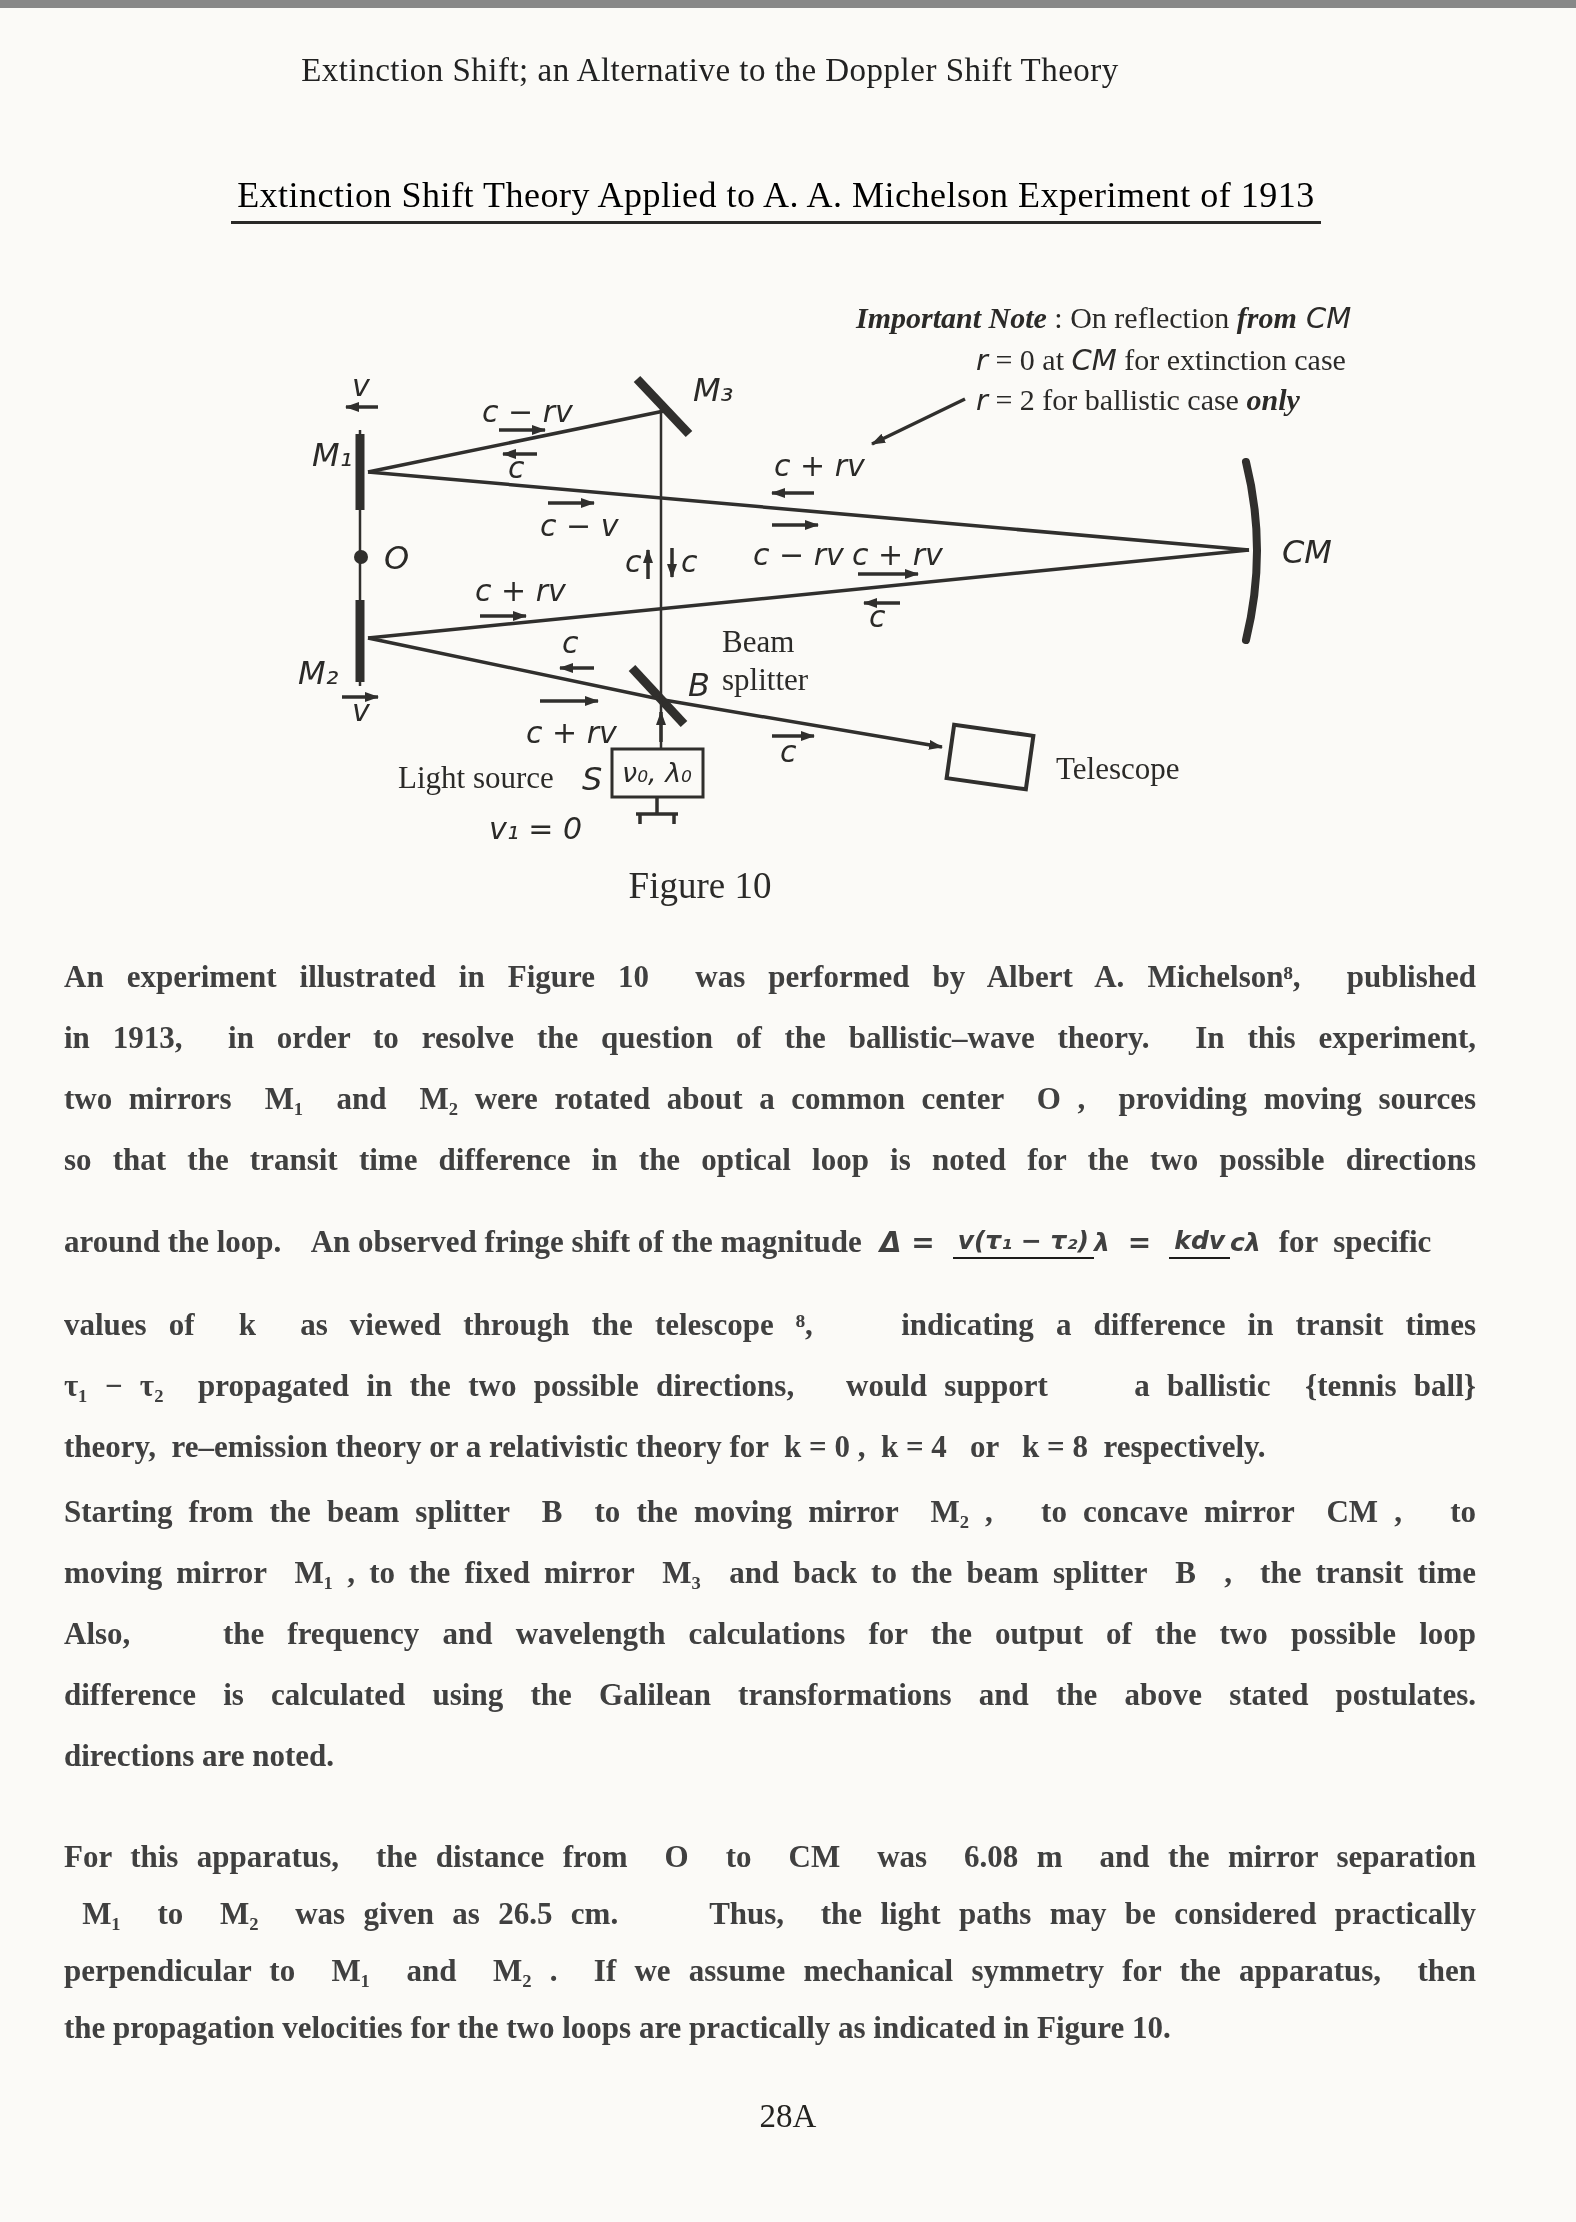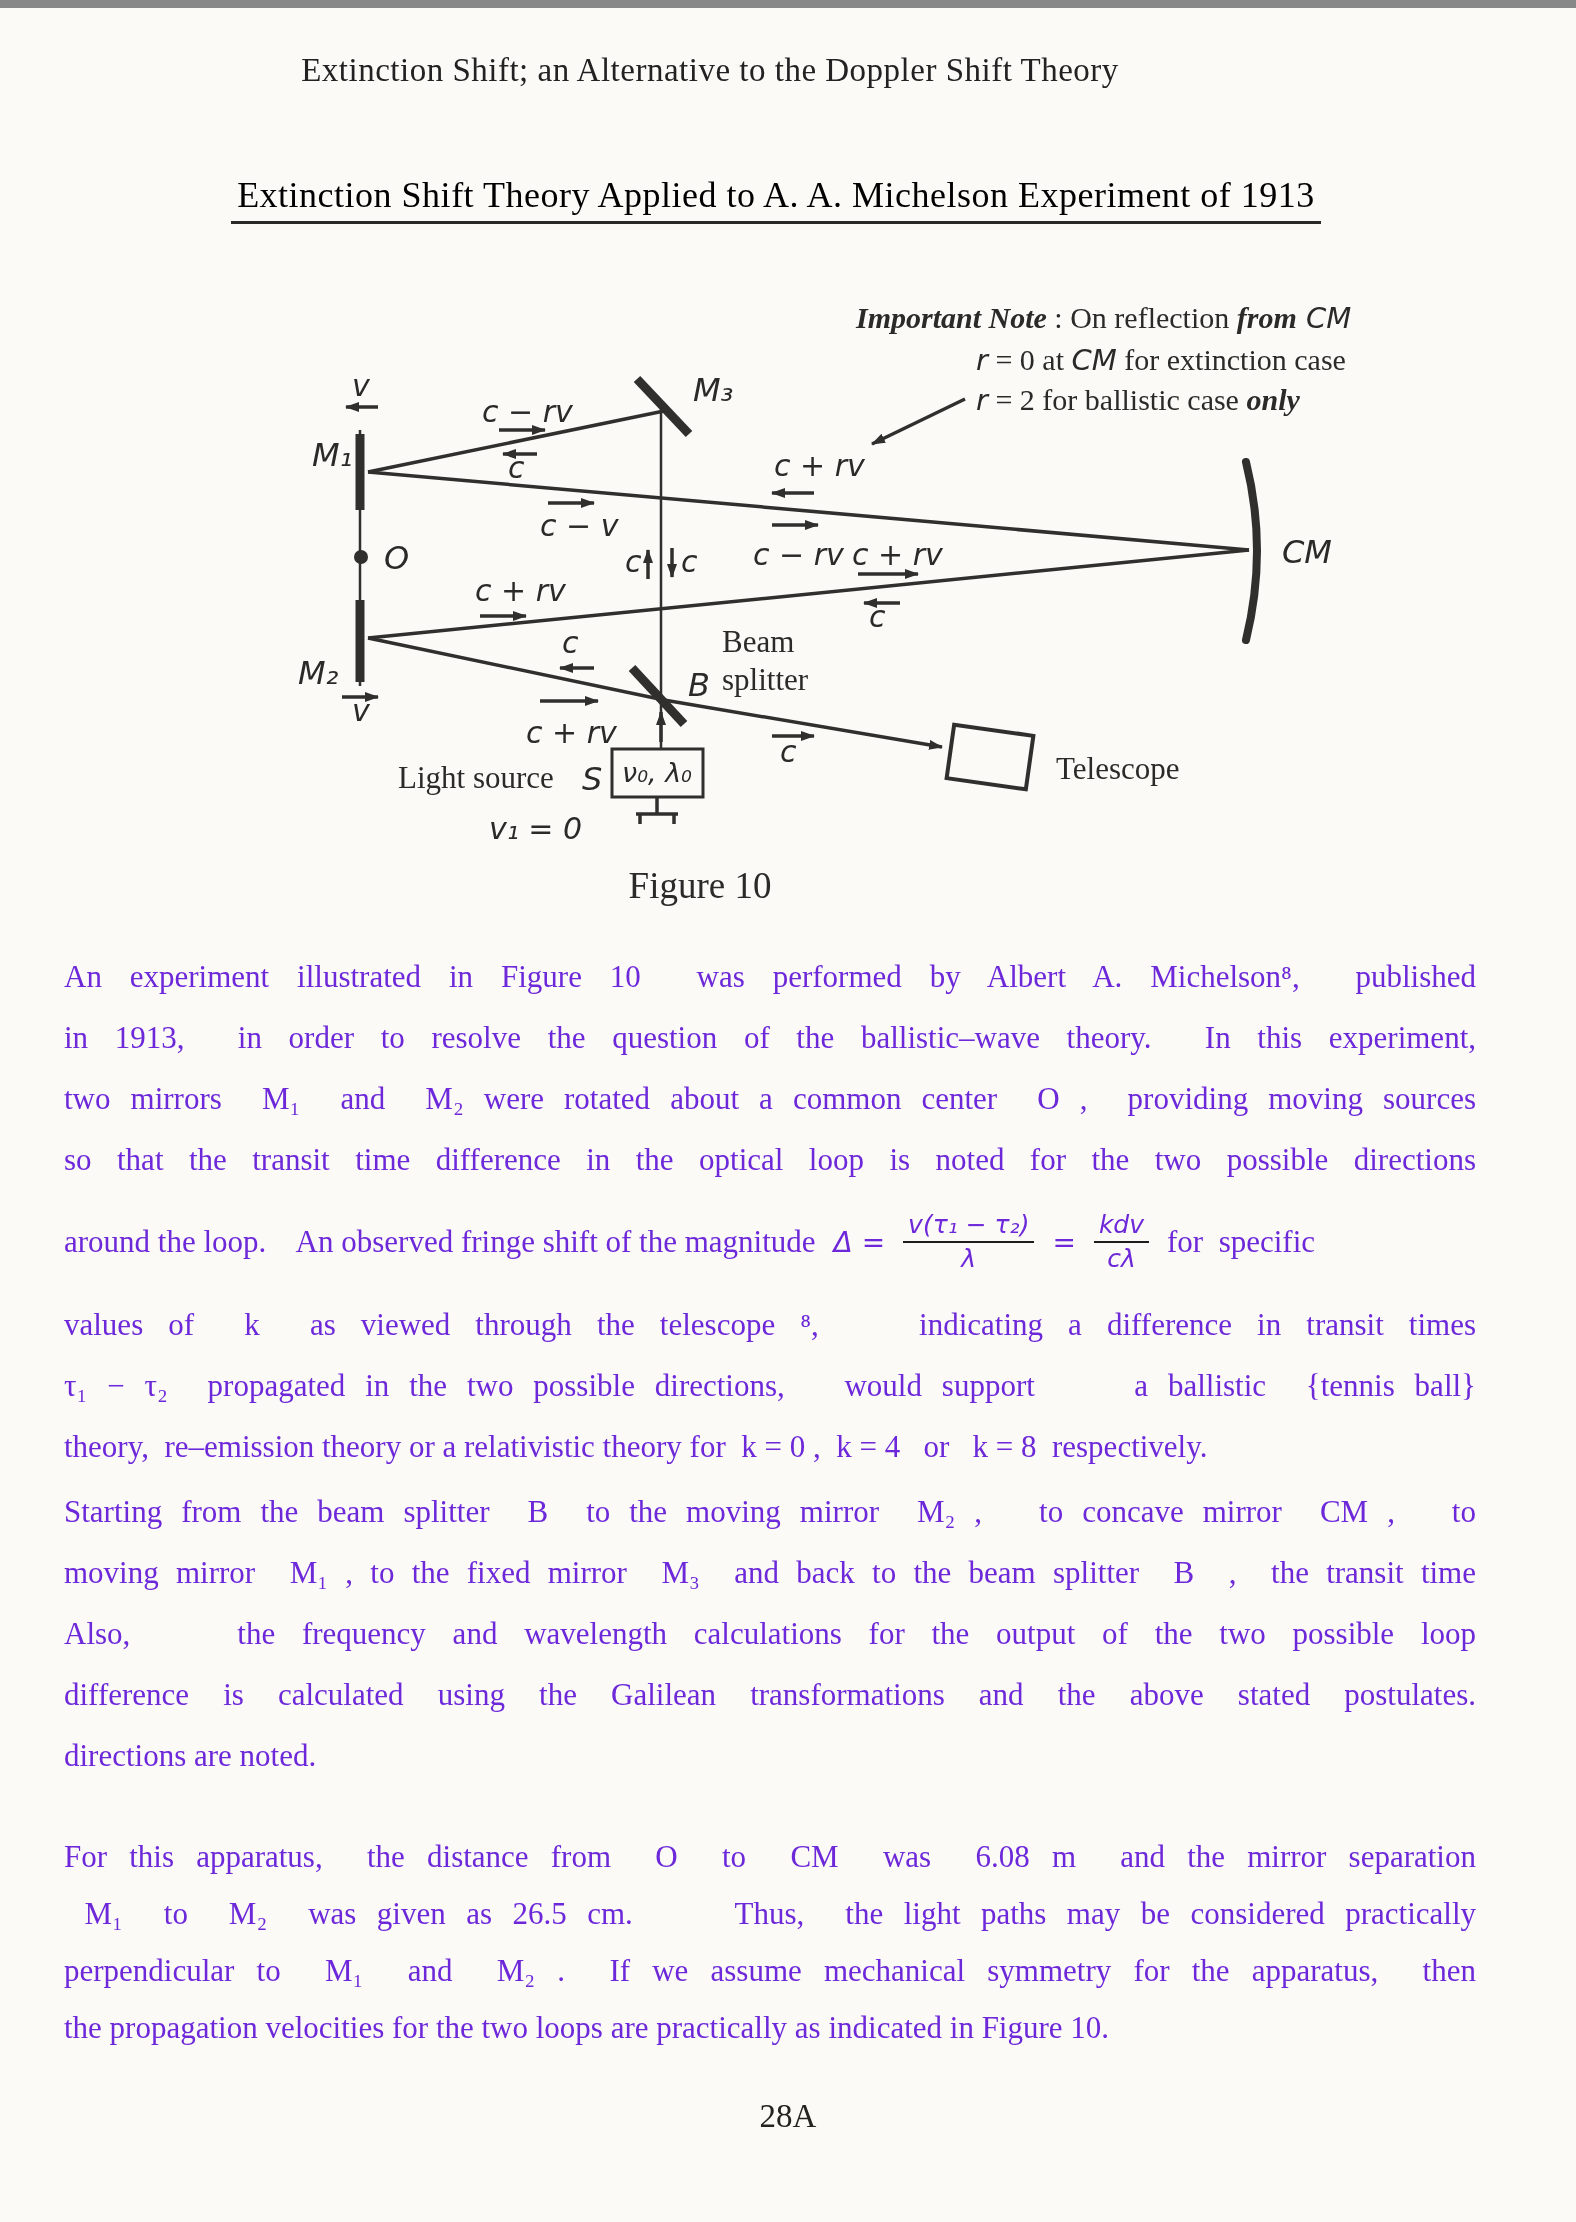--- a/index.html
+++ b/index.html
@@ -19,33 +19,33 @@
   }
   .fig{position:absolute;left:0;top:240px;}
   .fig text{fill:#2b2a28;}
   .it{font-family:"DejaVu Sans","Liberation Sans",sans-serif;font-style:italic;}
   .sr{font-family:"Liberation Serif","DejaVu Serif",serif;}
   .f30{font-size:30px;} .f31{font-size:31px;} .f32{font-size:32px;} .f28{font-size:27px;} .f37{font-size:37px;}
   .note-n{font-family:"Liberation Serif","DejaVu Serif",serif;font-size:30px;}
   .note-bi{font-family:"Liberation Serif","DejaVu Serif",serif;font-size:30px;font-weight:bold;font-style:italic;}
   .note-is{font-family:"DejaVu Sans","Liberation Sans",sans-serif;font-style:italic;font-size:29px;}
   .stroke{stroke:#302f2d;fill:none;}
-  .para{position:absolute;left:64px;width:1412px;font-size:31px;color:#6d28d9;}
+  .para{position:absolute;left:64px;width:1412px;font-size:31px;color:#404040;font-weight:bold;}
   .para .line{
     white-space:pre-wrap;line-height:61px;height:61px;
     text-align:justify;text-align-last:justify;
   }
   #para3 .line{line-height:57px;height:57px;}
   .para .line.no-just{text-align-last:left;}
   .formula-line{
     display:flex;align-items:center;height:104px;gap:18px;
     white-space:pre-wrap;
   }
   .math{font-family:"DejaVu Sans","Liberation Sans",sans-serif;font-style:italic;font-size:28px;}
-  .frac{display:inline-flex;flex-direction:column;align-items:center;
+  .frac{display:inline-flex;flex-direction:row;align-items:center;
     font-family:"DejaVu Sans","Liberation Sans",sans-serif;font-style:italic;
     font-size:25px;line-height:1.2;}
   .frac .num{border-bottom:2.5px solid #1d1c1a;padding:0 5px 1px 5px;}
   .frac .den{padding-top:1px;}
   .pagenum{position:absolute;top:2090px;left:0;width:1576px;text-align:center;font-size:33px;color:#242320;}
 </style>
 </head>
 <body>
 
 <div class="page">

